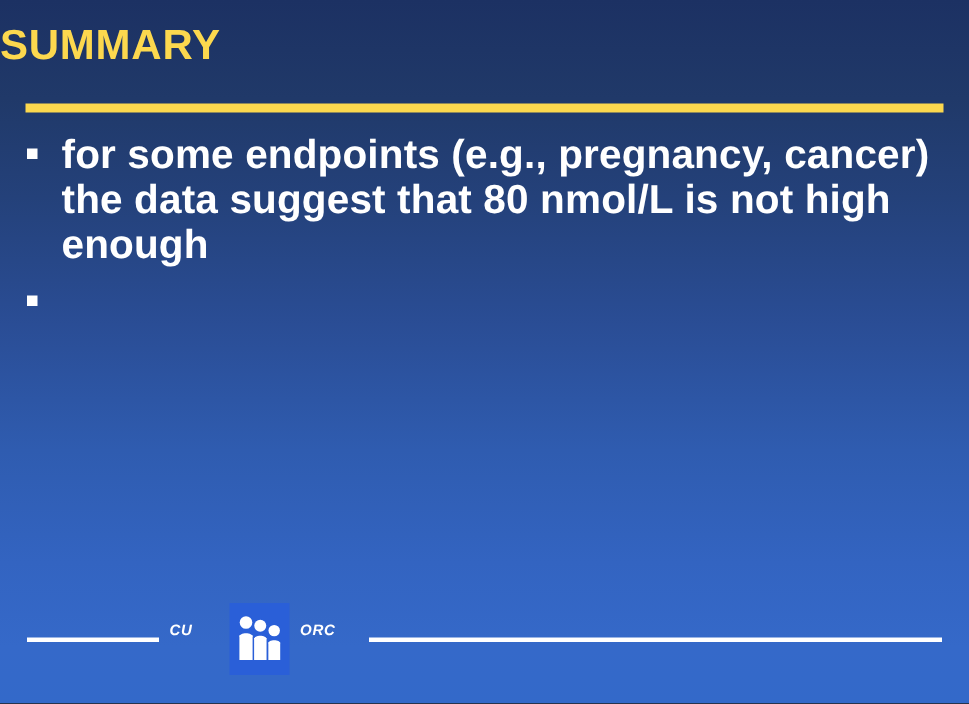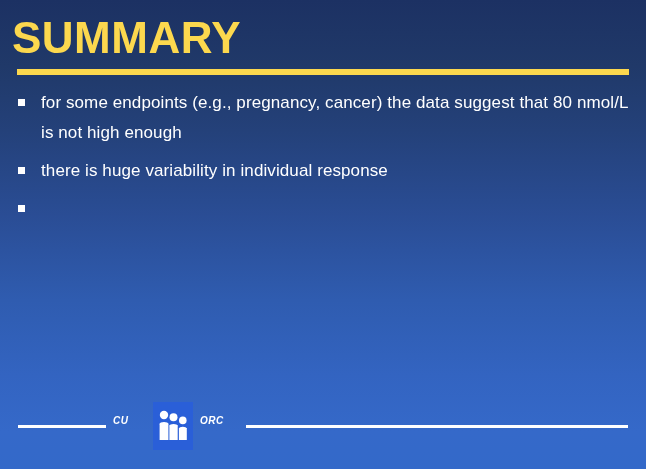--- a/index.html
+++ b/index.html
@@ -21,23 +21,23 @@
         #3364c1 80%,
         #3569c9 92%,
         #3369c9 100%);
     font-family: "Liberation Sans", sans-serif;
     -webkit-font-smoothing: antialiased;
   }
 
   
   #title {
     position: absolute;
-    left: 12px;
+    left: 0;
     top: 16px;
-    font-size: 44px;
+    font-size: 28px;
     font-weight: bold;
     letter-spacing: 0.5px;
     color: #fcd84e;
     line-height: 1;
     white-space: nowrap;
   }
   #title-rule {
     position: absolute;
     left: 17px;
     top: 69px;
@@ -61,22 +61,22 @@
   .bullet-marker {
     position: absolute;
     left: 2px;
     top: 11px;
     width: 7px;
     height: 7px;
     background: #ffffff;
   }
   .bullet-text {
     color: #ffffff;
-    font-size: 17px;
-    font-weight: normal;
+    font-size: 27px;
+    font-weight: bold;
     line-height: 30px;
     letter-spacing: 0.1px;
   }
 
   
   #footer {
     position: absolute;
     left: 0;
     top: 402px;
     width: 646px;
@@ -126,24 +126,20 @@
   <div id="title">SUMMARY</div>
   <div id="title-rule"></div>
 
   <div id="body">
 
     <div class="bullet-row">
       <span class="bullet-marker"></span>
       <span class="bullet-text">for some endpoints (e.g., pregnancy, cancer) the data suggest that 80 nmol/L is not high enough</span>
     </div>
 
-    <div class="bullet-row">
-      <span class="bullet-marker"></span>
-      <span class="bullet-text">there is huge variability in individual response</span>
-    </div>
 
     <div class="bullet-row">
       <span class="bullet-marker"></span>
     </div>
 
   </div>
 
   <div id="footer">
     <div class="foot-rule" id="foot-rule-left"></div>
     <div class="foot-label" id="foot-cu">CU</div>

